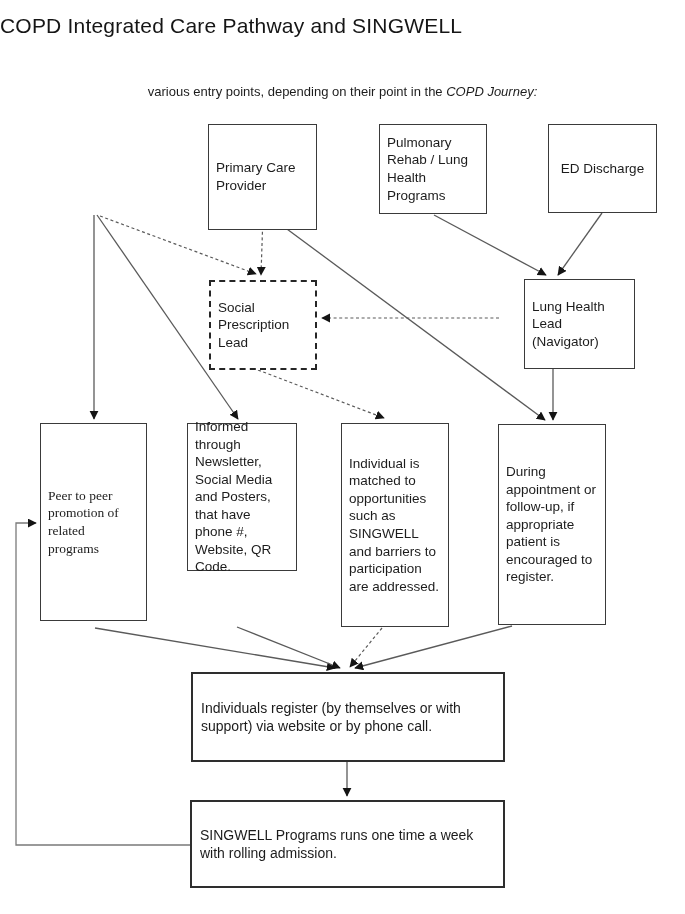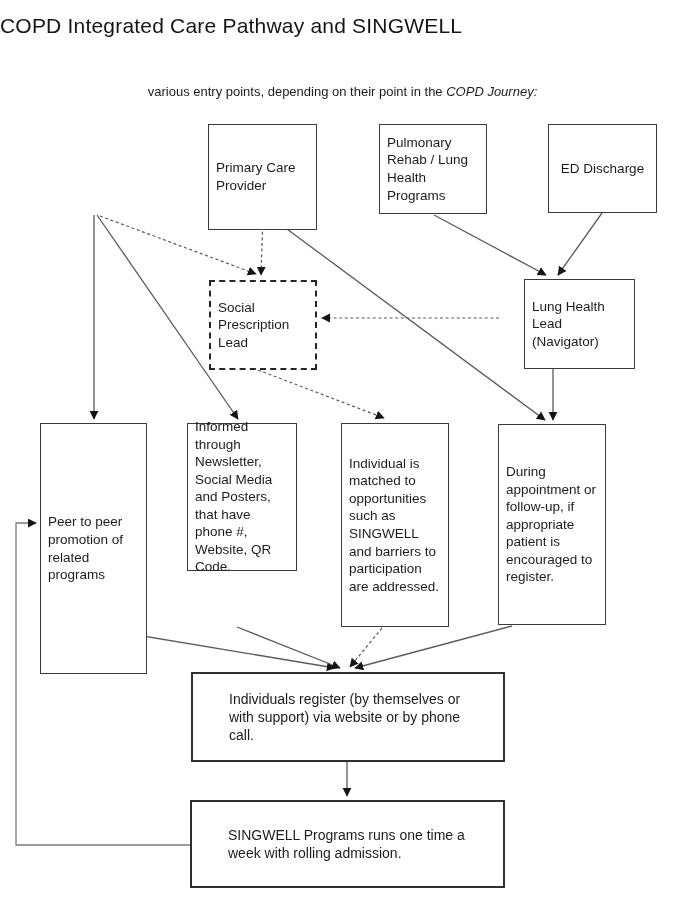--- a/index.html
+++ b/index.html
@@ -27,21 +27,21 @@
   .node{
     position:absolute;box-sizing:border-box;
     display:flex;align-items:center;justify-content:center;
     text-align:left;
     background:#ffffff;
     border:1.5px solid #3a3a3a;
     font-size:13.5px;line-height:1.3;color:#1c1c1c;
     padding:4px 7px;
   }
   .node.dashed{border:2.2px dashed #262626;}
-  .node.thick{border-width:2px;border-color:#2e2e2e;font-size:14px;padding:4px 36px;}
+  .node.thick{border-width:2px;border-color:#2e2e2e;font-size:14px;padding:4px 8px;}
 </style>
 </head>
 <body>
 
 <div class="canvas">
 
   <svg class="connectors" width="685" height="914" viewBox="0 0 685 914" xmlns="http://www.w3.org/2000/svg">
     <defs>
       <marker id="ah" markerWidth="10" markerHeight="10" refX="8.2" refY="4.5" orient="auto" markerUnits="userSpaceOnUse">
         <path d="M0,0 L9,4.5 L0,9 Z" fill="#141414"></path>
@@ -86,21 +86,21 @@
   </div>
 
   <div class="node dashed" style="left:209px;top:280px;width:108px;height:90px;">
     <span>Social Prescription Lead</span>
   </div>
 
   <div class="node" style="left:499px;top:279px;width:111px;height:90px;margin-left:25px;">
     <span>Lung Health Lead (Navigator)</span>
   </div>
 
-  <div class="node" style="left:40px;top:423px;width:107px;height:251px;">
+  <div class="node" style="left:40px;top:423px;width:107px;height:198px;font-family:Liberation Serif, serif;">
     <span>Peer to peer promotion of related programs</span>
   </div>
 
   <div class="node" style="left:187px;top:423px;width:110px;height:148px;">
     <span>Informed through Newsletter, Social Media and Posters, that have phone #, Website, QR Code.</span>
   </div>
 
   <div class="node" style="left:341px;top:423px;width:108px;height:204px;">
     <span>Individual is matched to opportunities such as SINGWELL and barriers to participation are addressed.</span>
   </div>

